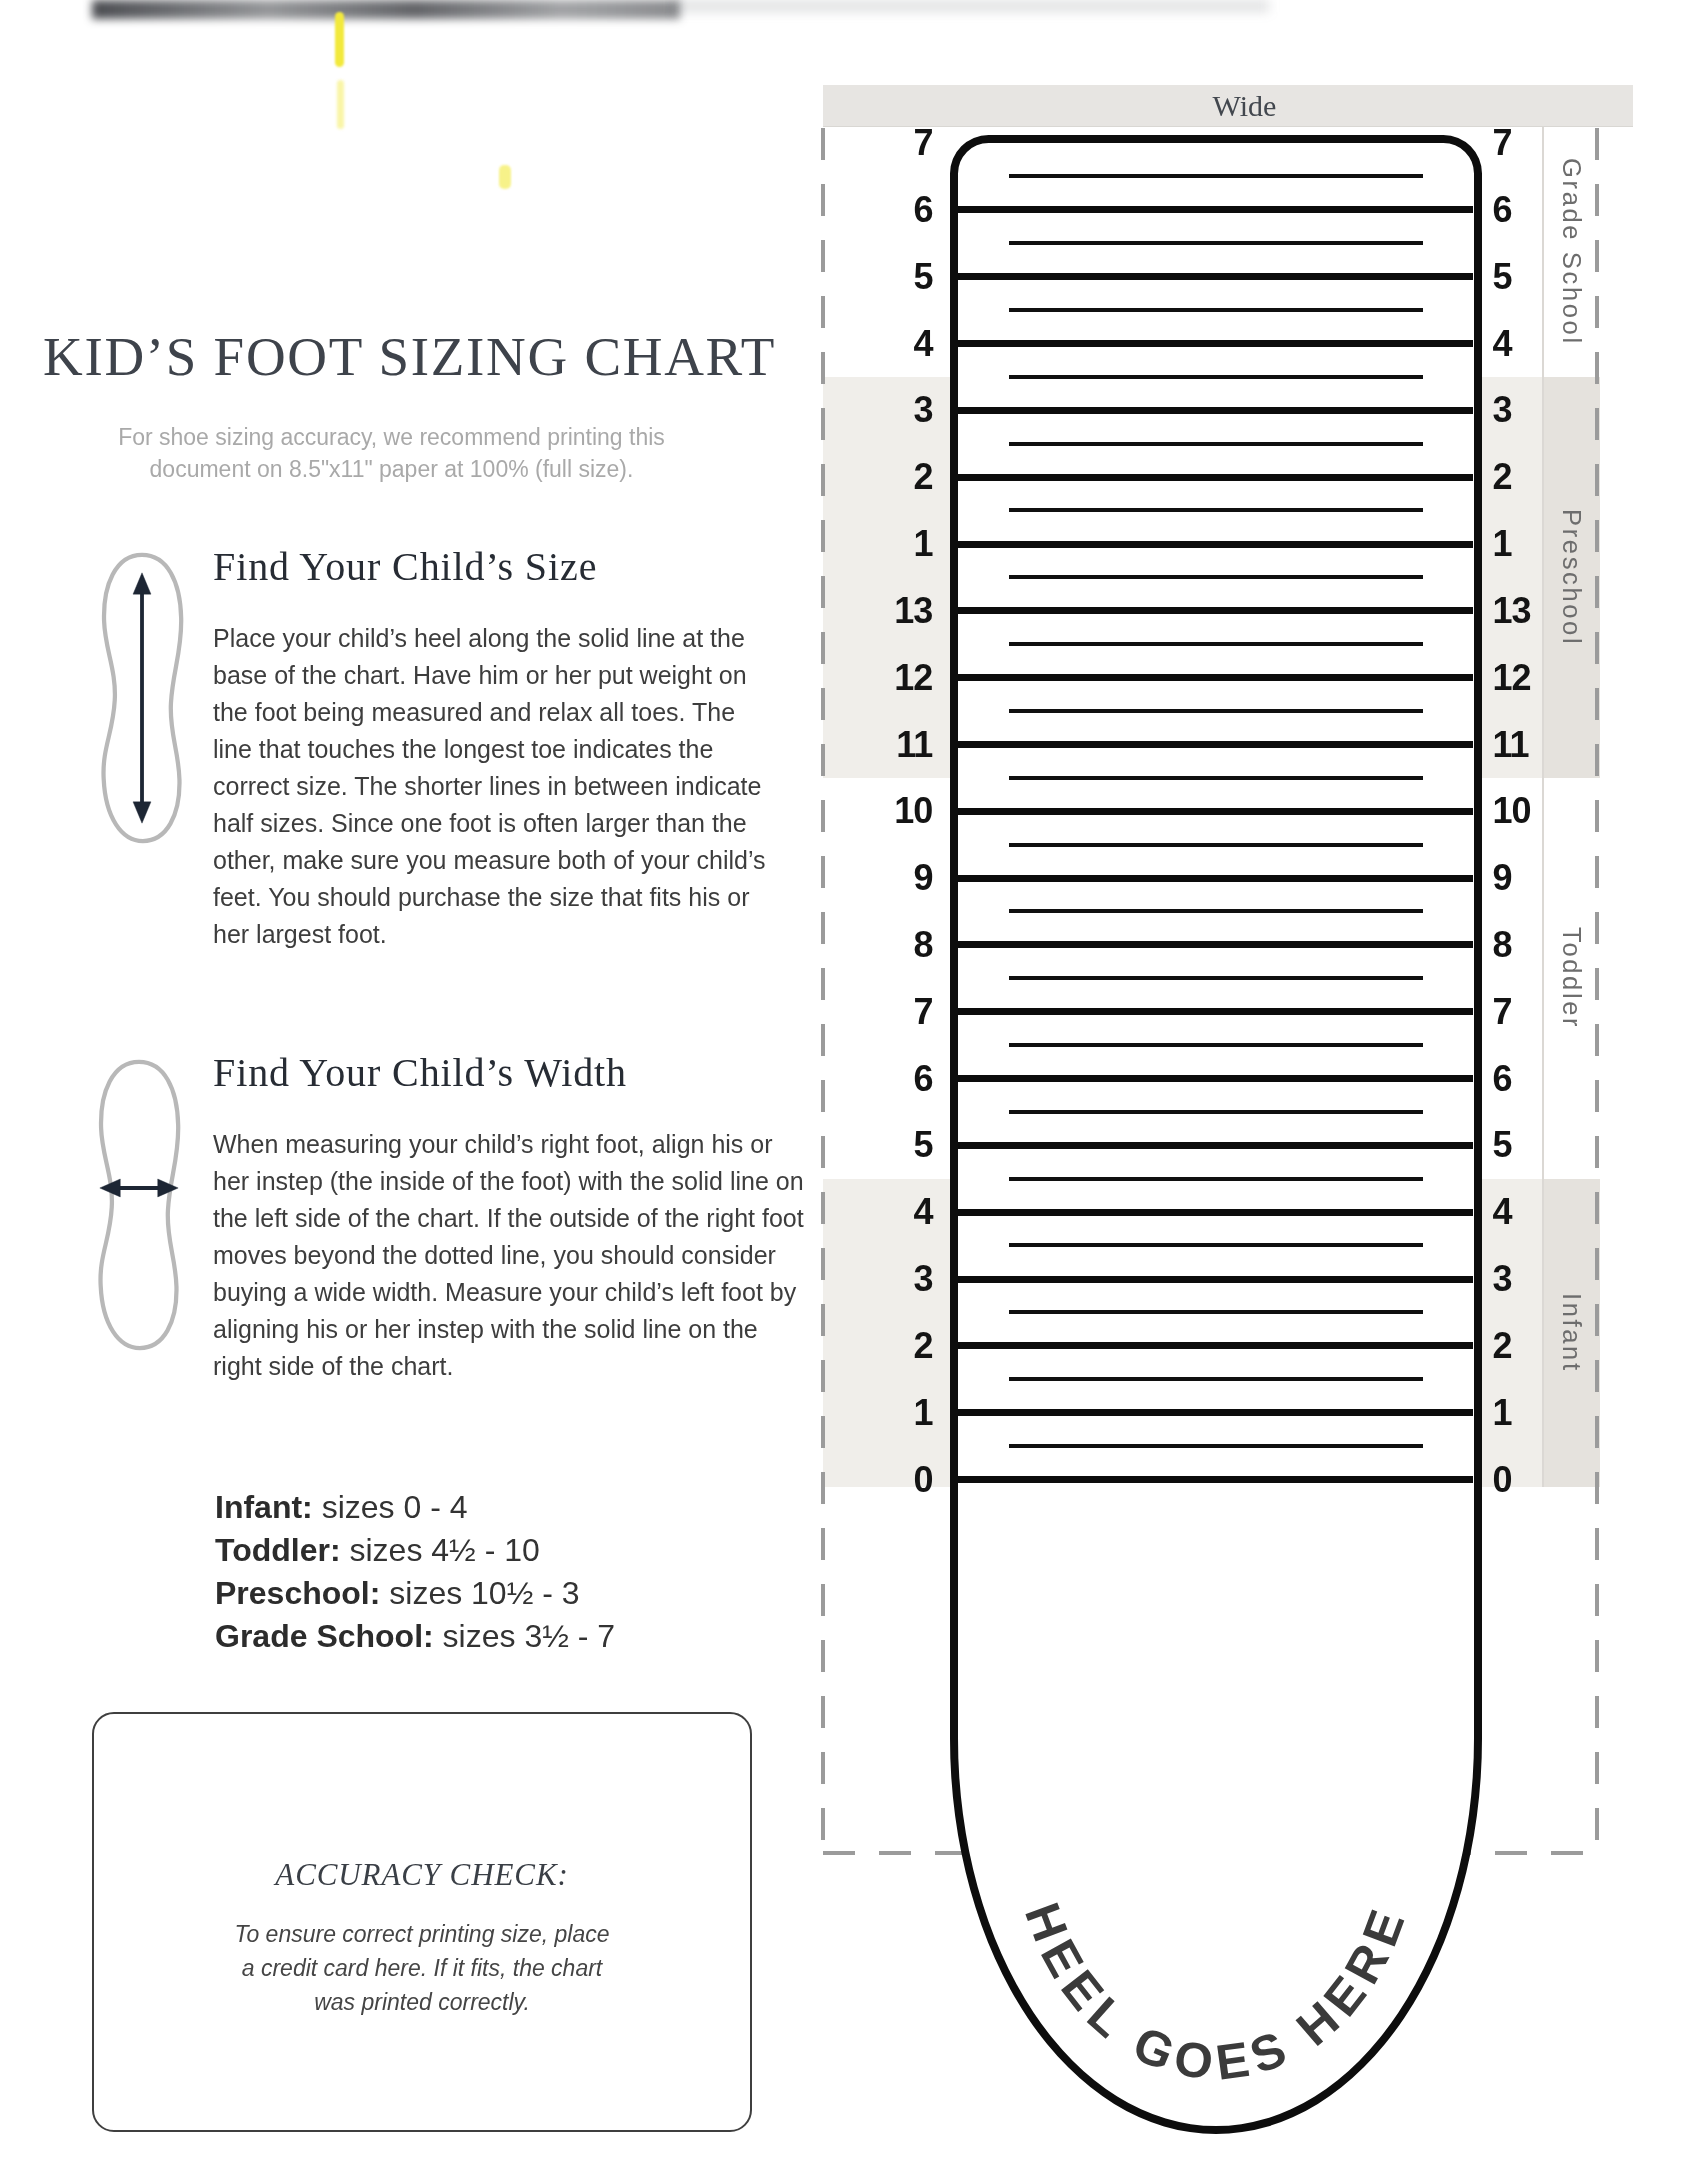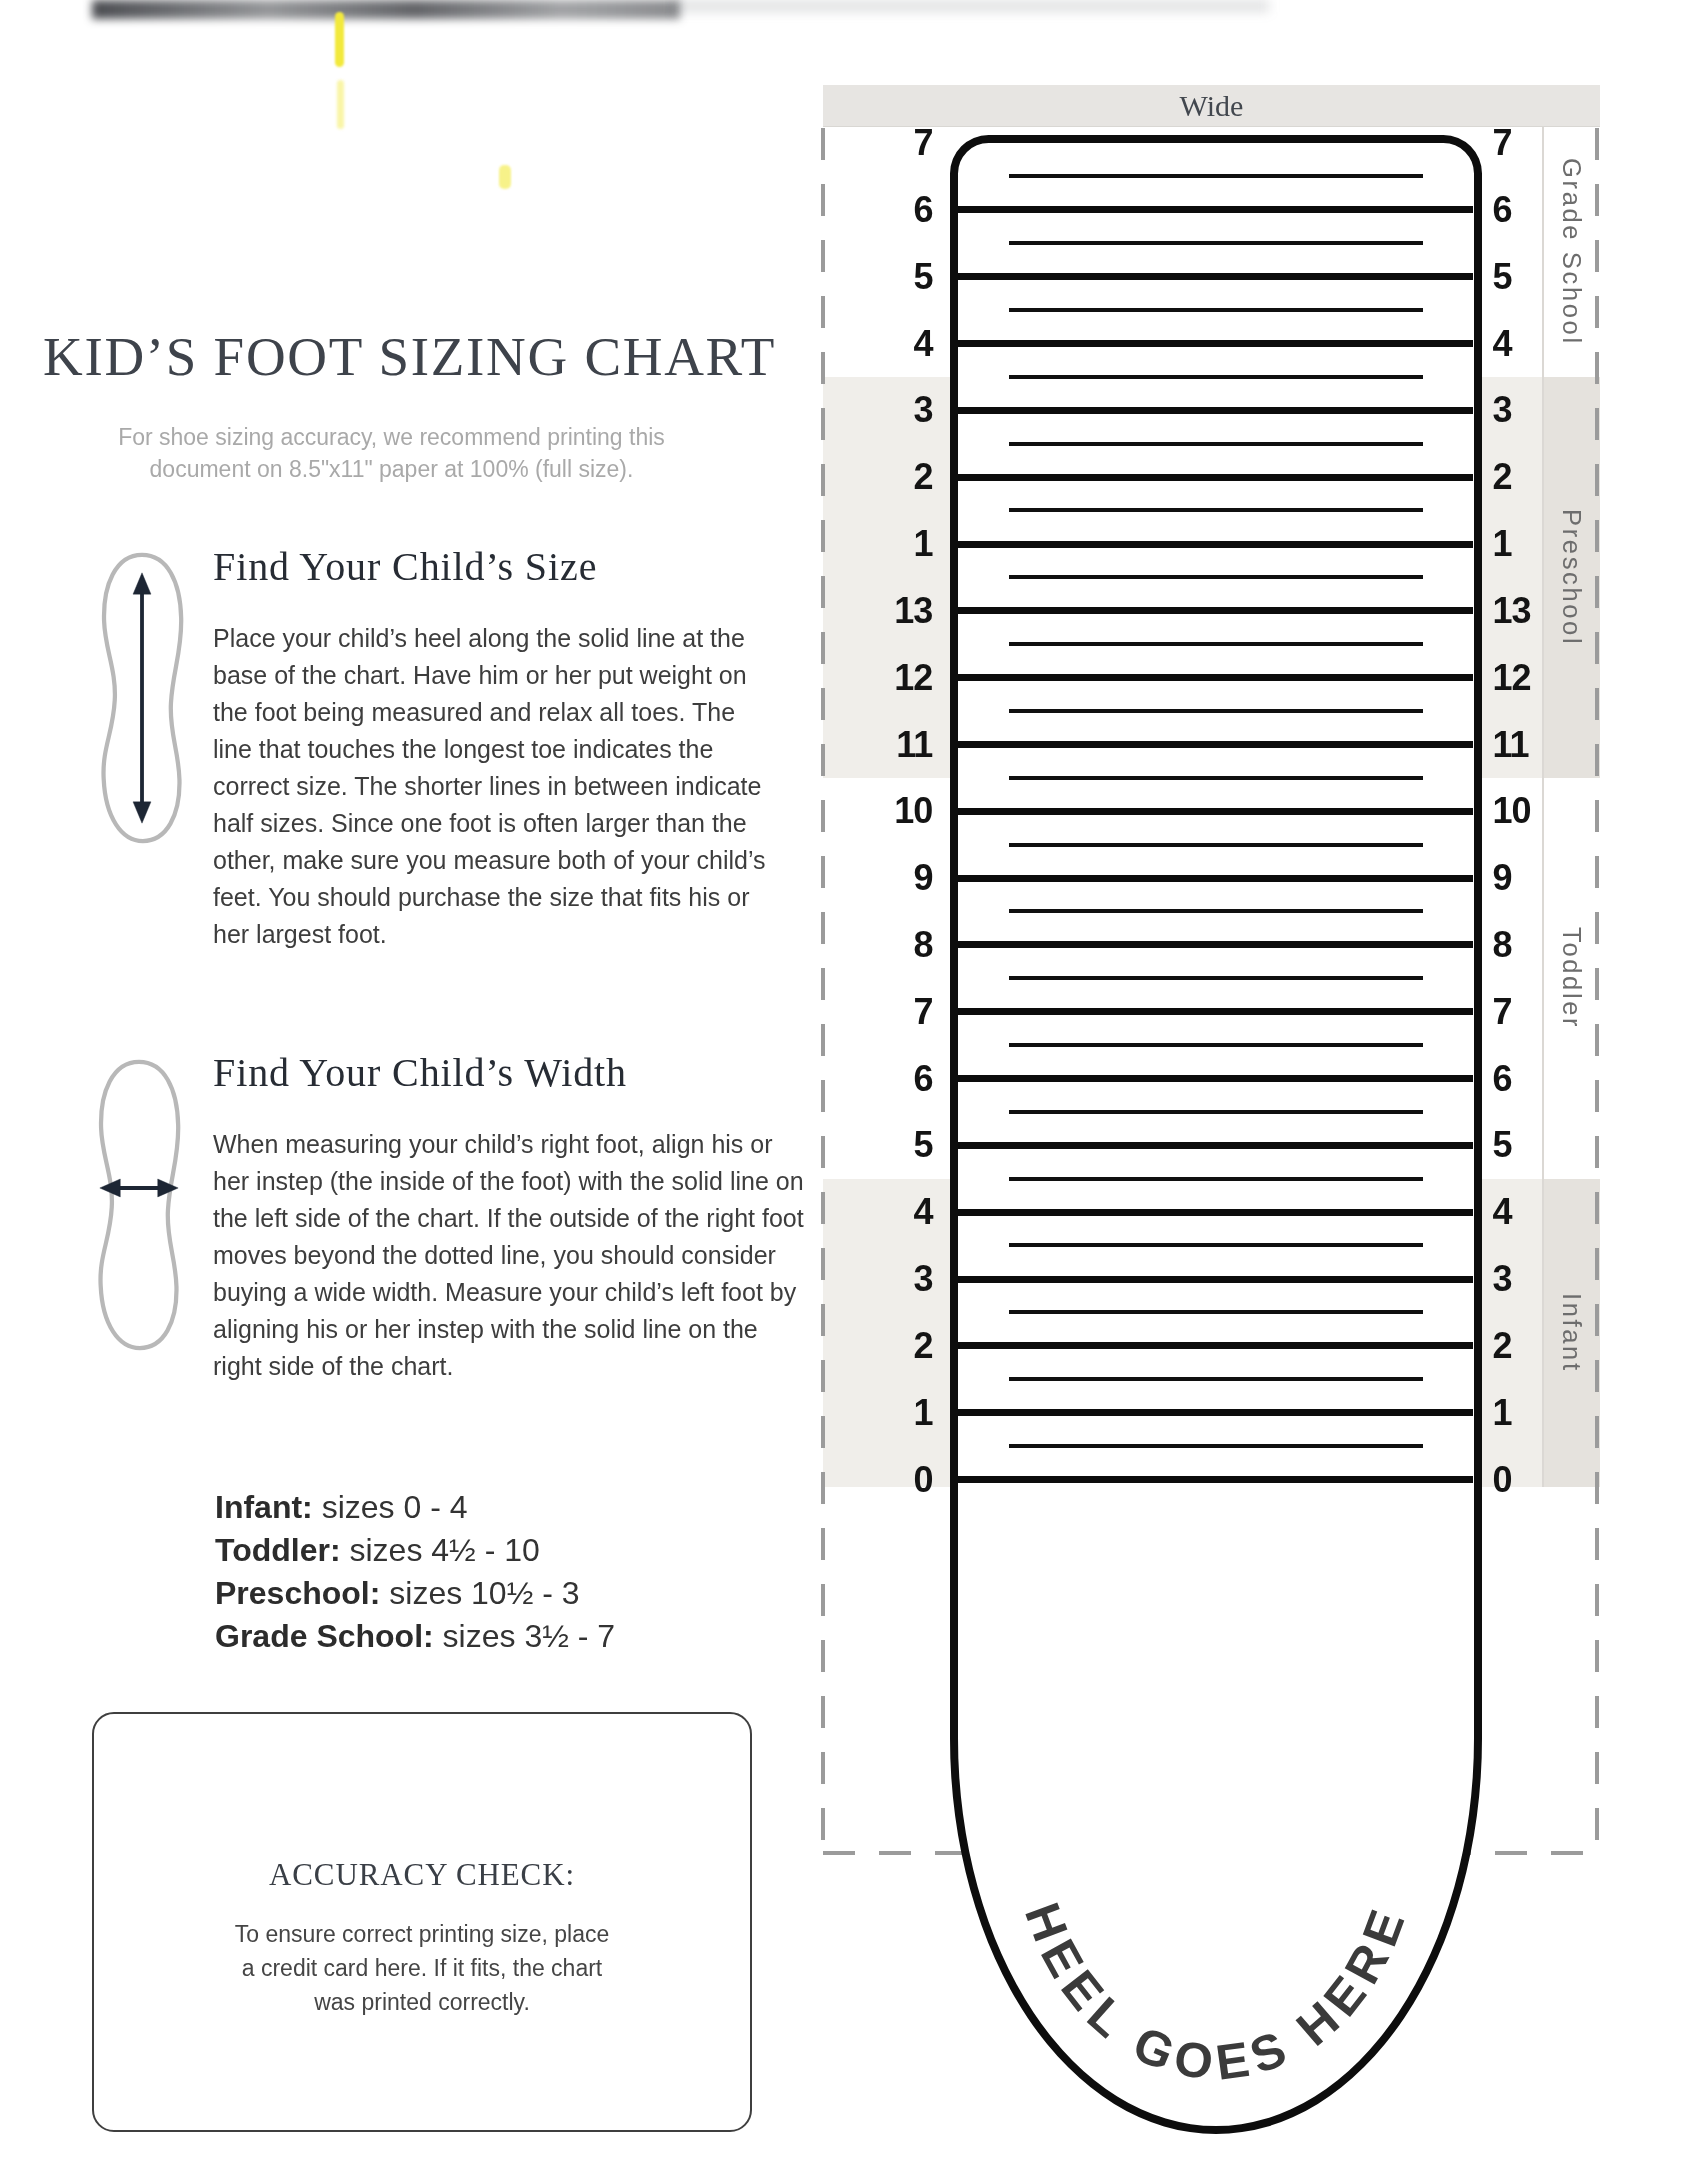--- a/index.html
+++ b/index.html
@@ -31,30 +31,30 @@
   #size-heading{top:543px;}
   #width-heading{top:1049px;}
   .sec-body{position:absolute;left:213px;font-size:25px;line-height:37px;color:#3d3d3d;}
   #size-body{top:620px;width:562px;}
   #width-body{top:1126px;width:596px;}
 
   #ranges{position:absolute;left:215px;top:1486px;font-size:32px;line-height:43px;color:#333;}
   #ranges .lbl{font-weight:700;color:#2c2c2c;}
 
   #acc-box{position:absolute;left:92px;top:1712px;width:656px;height:416px;
-           border:2.6px solid #3f3f3f;border-radius:22px;}
+           border:2.6px solid #3f3f3f;border-radius:22px;font-style:italic;}
   #acc-head{position:absolute;left:0;top:143px;width:100%;text-align:center;
             font-family:"Liberation Serif",serif;font-size:31px;letter-spacing:0.9px;color:#3a3f46;}
   #acc-body{position:absolute;left:0;top:203px;width:100%;text-align:center;
             font-size:23px;line-height:34px;color:#454545;}
 
   
   #wide-strip{position:absolute;left:823px;top:85px;width:777px;height:41px;background:#e7e5e2;
               border-bottom:0.9px solid #d9d7d3;display:flex;align-items:center;justify-content:center;
-              font-family:"Liberation Serif",serif;font-size:30px;color:#42474e;z-index:4;}
+              font-family:"Liberation Serif",serif;font-size:30px;color:#42474e;z-index:4;padding-left:33px;}
   .dash-v{position:absolute;width:4.3px;top:128px;height:1727px;z-index:2;
           background:repeating-linear-gradient(to bottom,#9b9b9b 0 32px,transparent 32px 56px);}
   #dash-left{left:821px;} #dash-right{left:1595px;}
   #dash-bottom{position:absolute;left:823px;top:1851px;width:777px;height:4.3px;z-index:2;
           background:repeating-linear-gradient(to right,#9b9b9b 0 32px,transparent 32px 56px);}
   #cat-separator{position:absolute;left:1542px;top:126px;width:1.7px;height:1361px;background:#dbd8d4;z-index:1;}
 
   .band{position:absolute;z-index:0;}
   .cat-label{position:absolute;left:1543px;width:56px;display:flex;align-items:center;justify-content:center;
              writing-mode:vertical-rl;font-size:25.6px;letter-spacing:2.6px;color:#6d6d6d;z-index:4;}

